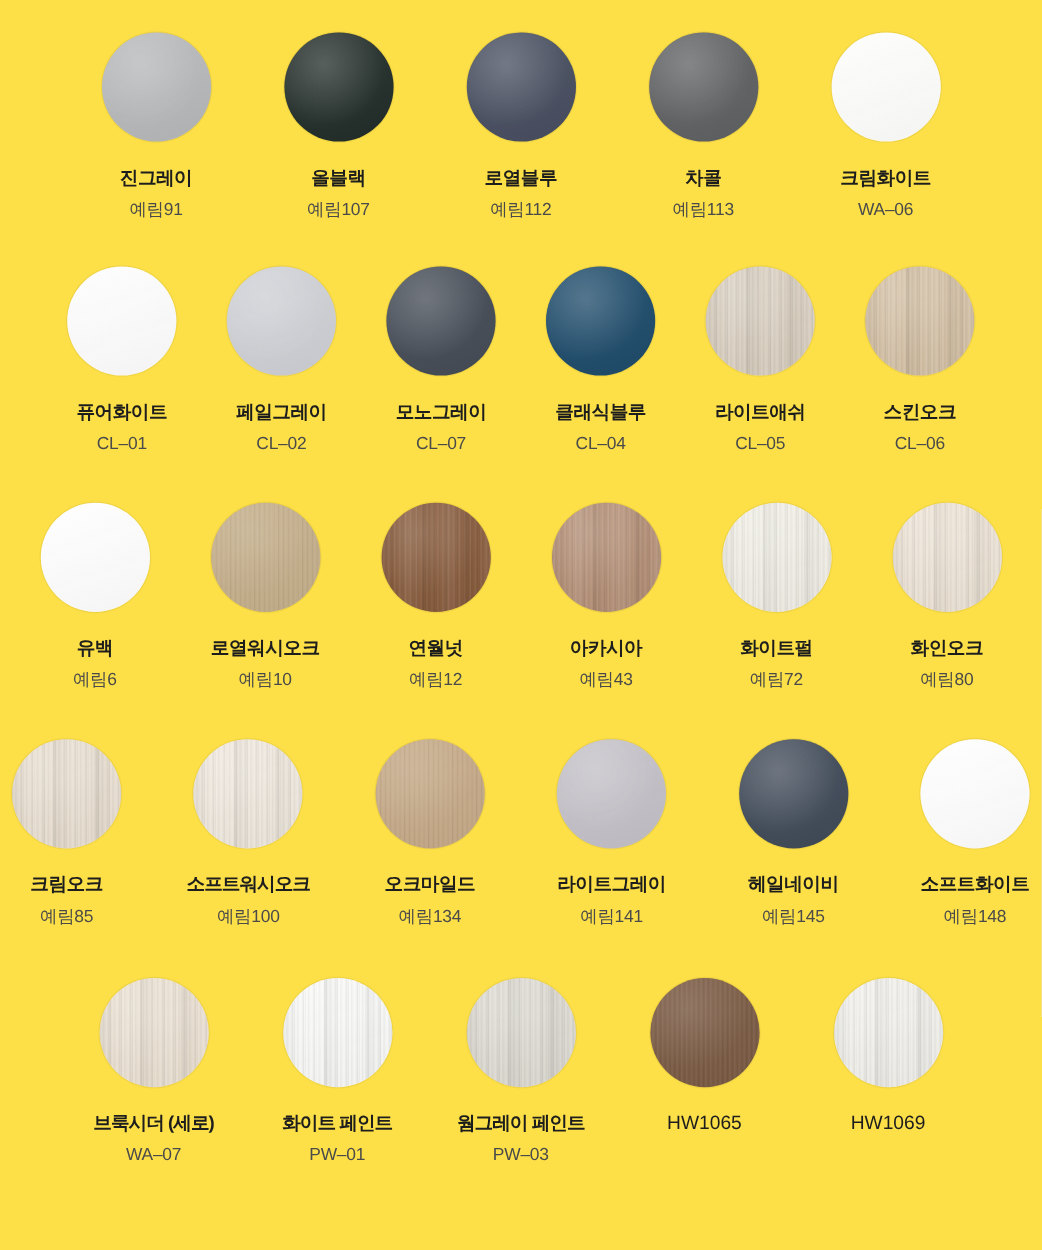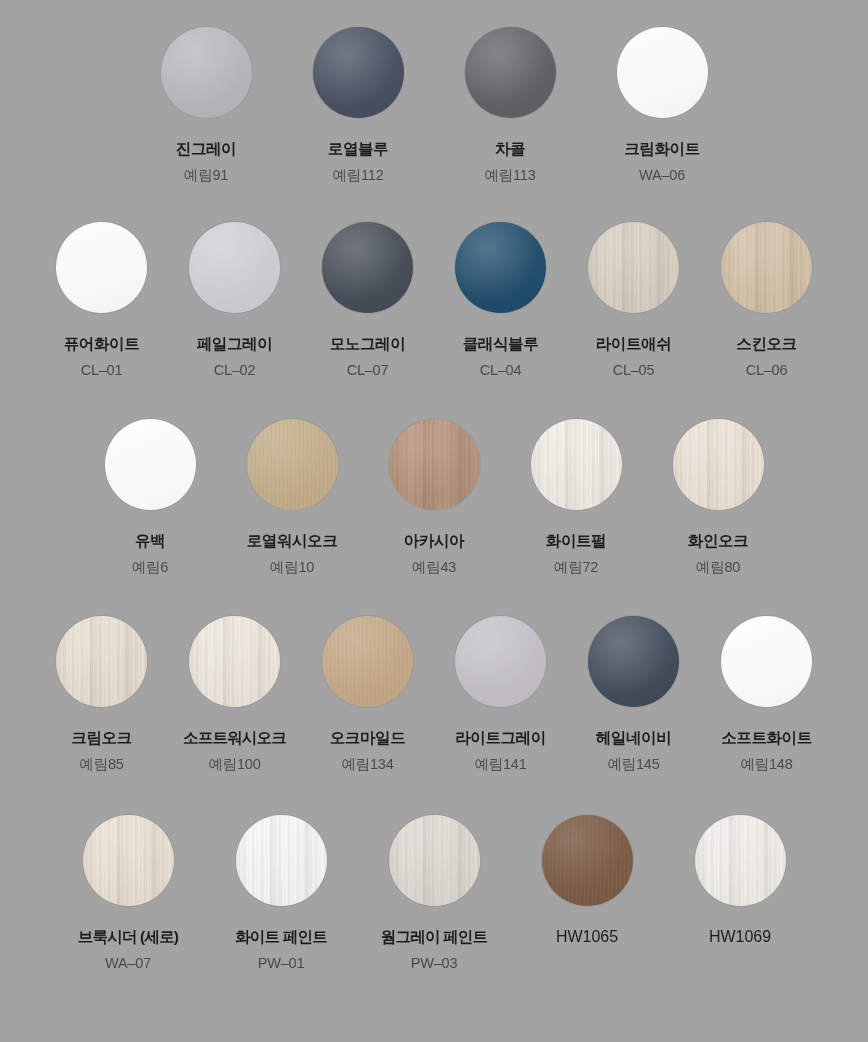--- a/index.html
+++ b/index.html
@@ -29,21 +29,21 @@
     justify-content: center;
     align-items: flex-start;
     width: 868px;
     box-sizing: border-box;
   }
 
   
   .swatch-row.row-0 { padding-top: 27px;  gap: 41px; }
   .swatch-row.row-1 { padding-top: 39px;  gap: 22px; }
   .swatch-row.row-2 { padding-top: 40px;  gap: 31px; }
-  .swatch-row.row-3 { padding-top: 41px;  gap: 22px; }
+  .swatch-row.row-3 { padding-top: 41px;  gap: 22px; justify-content: space-between; }
   .swatch-row.row-4 { padding-top: 42px;  gap: 42px; }
 
   .swatch-cell {
     width: 111px;
     display: flex;
     flex-direction: column;
     align-items: center;
   }
 
   .swatch-disc {
@@ -135,31 +135,39 @@
   .swatch-cell.name-only .swatch-name {
     font-weight: normal;
     font-size: 16px;
     color: #1d1d1d;
     letter-spacing: 0px;
   }
 </style>
 </head>
 <body>
 
-<div id="palette-sheet" style="background: #a3a3a3;">
+<div id="palette-sheet" style="background: #fde047;">
     <div class="swatch-row row-0">
       <div class="swatch-cell">
         <div class="swatch-disc" style="background: rgb(182, 184, 186);">
           <div class="grain matte"></div>
           <div class="sheen"></div>
         </div>
         <div class="swatch-name">진그레이</div>
         <div class="swatch-code">예림91</div>
       </div>
       <div class="swatch-cell">
+        <div class="swatch-disc" style="background: rgb(35, 46, 42);">
+          <div class="grain matte"></div>
+          <div class="sheen"></div>
+        </div>
+        <div class="swatch-name">올블랙</div>
+        <div class="swatch-code">예림107</div>
+      </div>
+      <div class="swatch-cell">
         <div class="swatch-disc" style="background: rgb(72, 79, 96);">
           <div class="grain matte"></div>
           <div class="sheen"></div>
         </div>
         <div class="swatch-name">로열블루</div>
         <div class="swatch-code">예림112</div>
       </div>
       <div class="swatch-cell">
         <div class="swatch-disc" style="background: rgb(95, 97, 99);">
           <div class="grain matte"></div>
@@ -236,20 +244,28 @@
         <div class="swatch-name">유백</div>
         <div class="swatch-code">예림6</div>
       </div>
       <div class="swatch-cell">
         <div class="swatch-disc" style="background: rgb(196, 174, 138);">
           <div class="grain fine"></div>
           <div class="sheen"></div>
         </div>
         <div class="swatch-name">로열워시오크</div>
         <div class="swatch-code">예림10</div>
+      </div>
+      <div class="swatch-cell">
+        <div class="swatch-disc" style="background: rgb(139, 94, 63);">
+          <div class="grain wood"></div>
+          <div class="sheen"></div>
+        </div>
+        <div class="swatch-name">연월넛</div>
+        <div class="swatch-code">예림12</div>
       </div>
       <div class="swatch-cell">
         <div class="swatch-disc" style="background: rgb(184, 147, 122);">
           <div class="grain wood"></div>
           <div class="sheen"></div>
         </div>
         <div class="swatch-name">아카시아</div>
         <div class="swatch-code">예림43</div>
       </div>
       <div class="swatch-cell">

